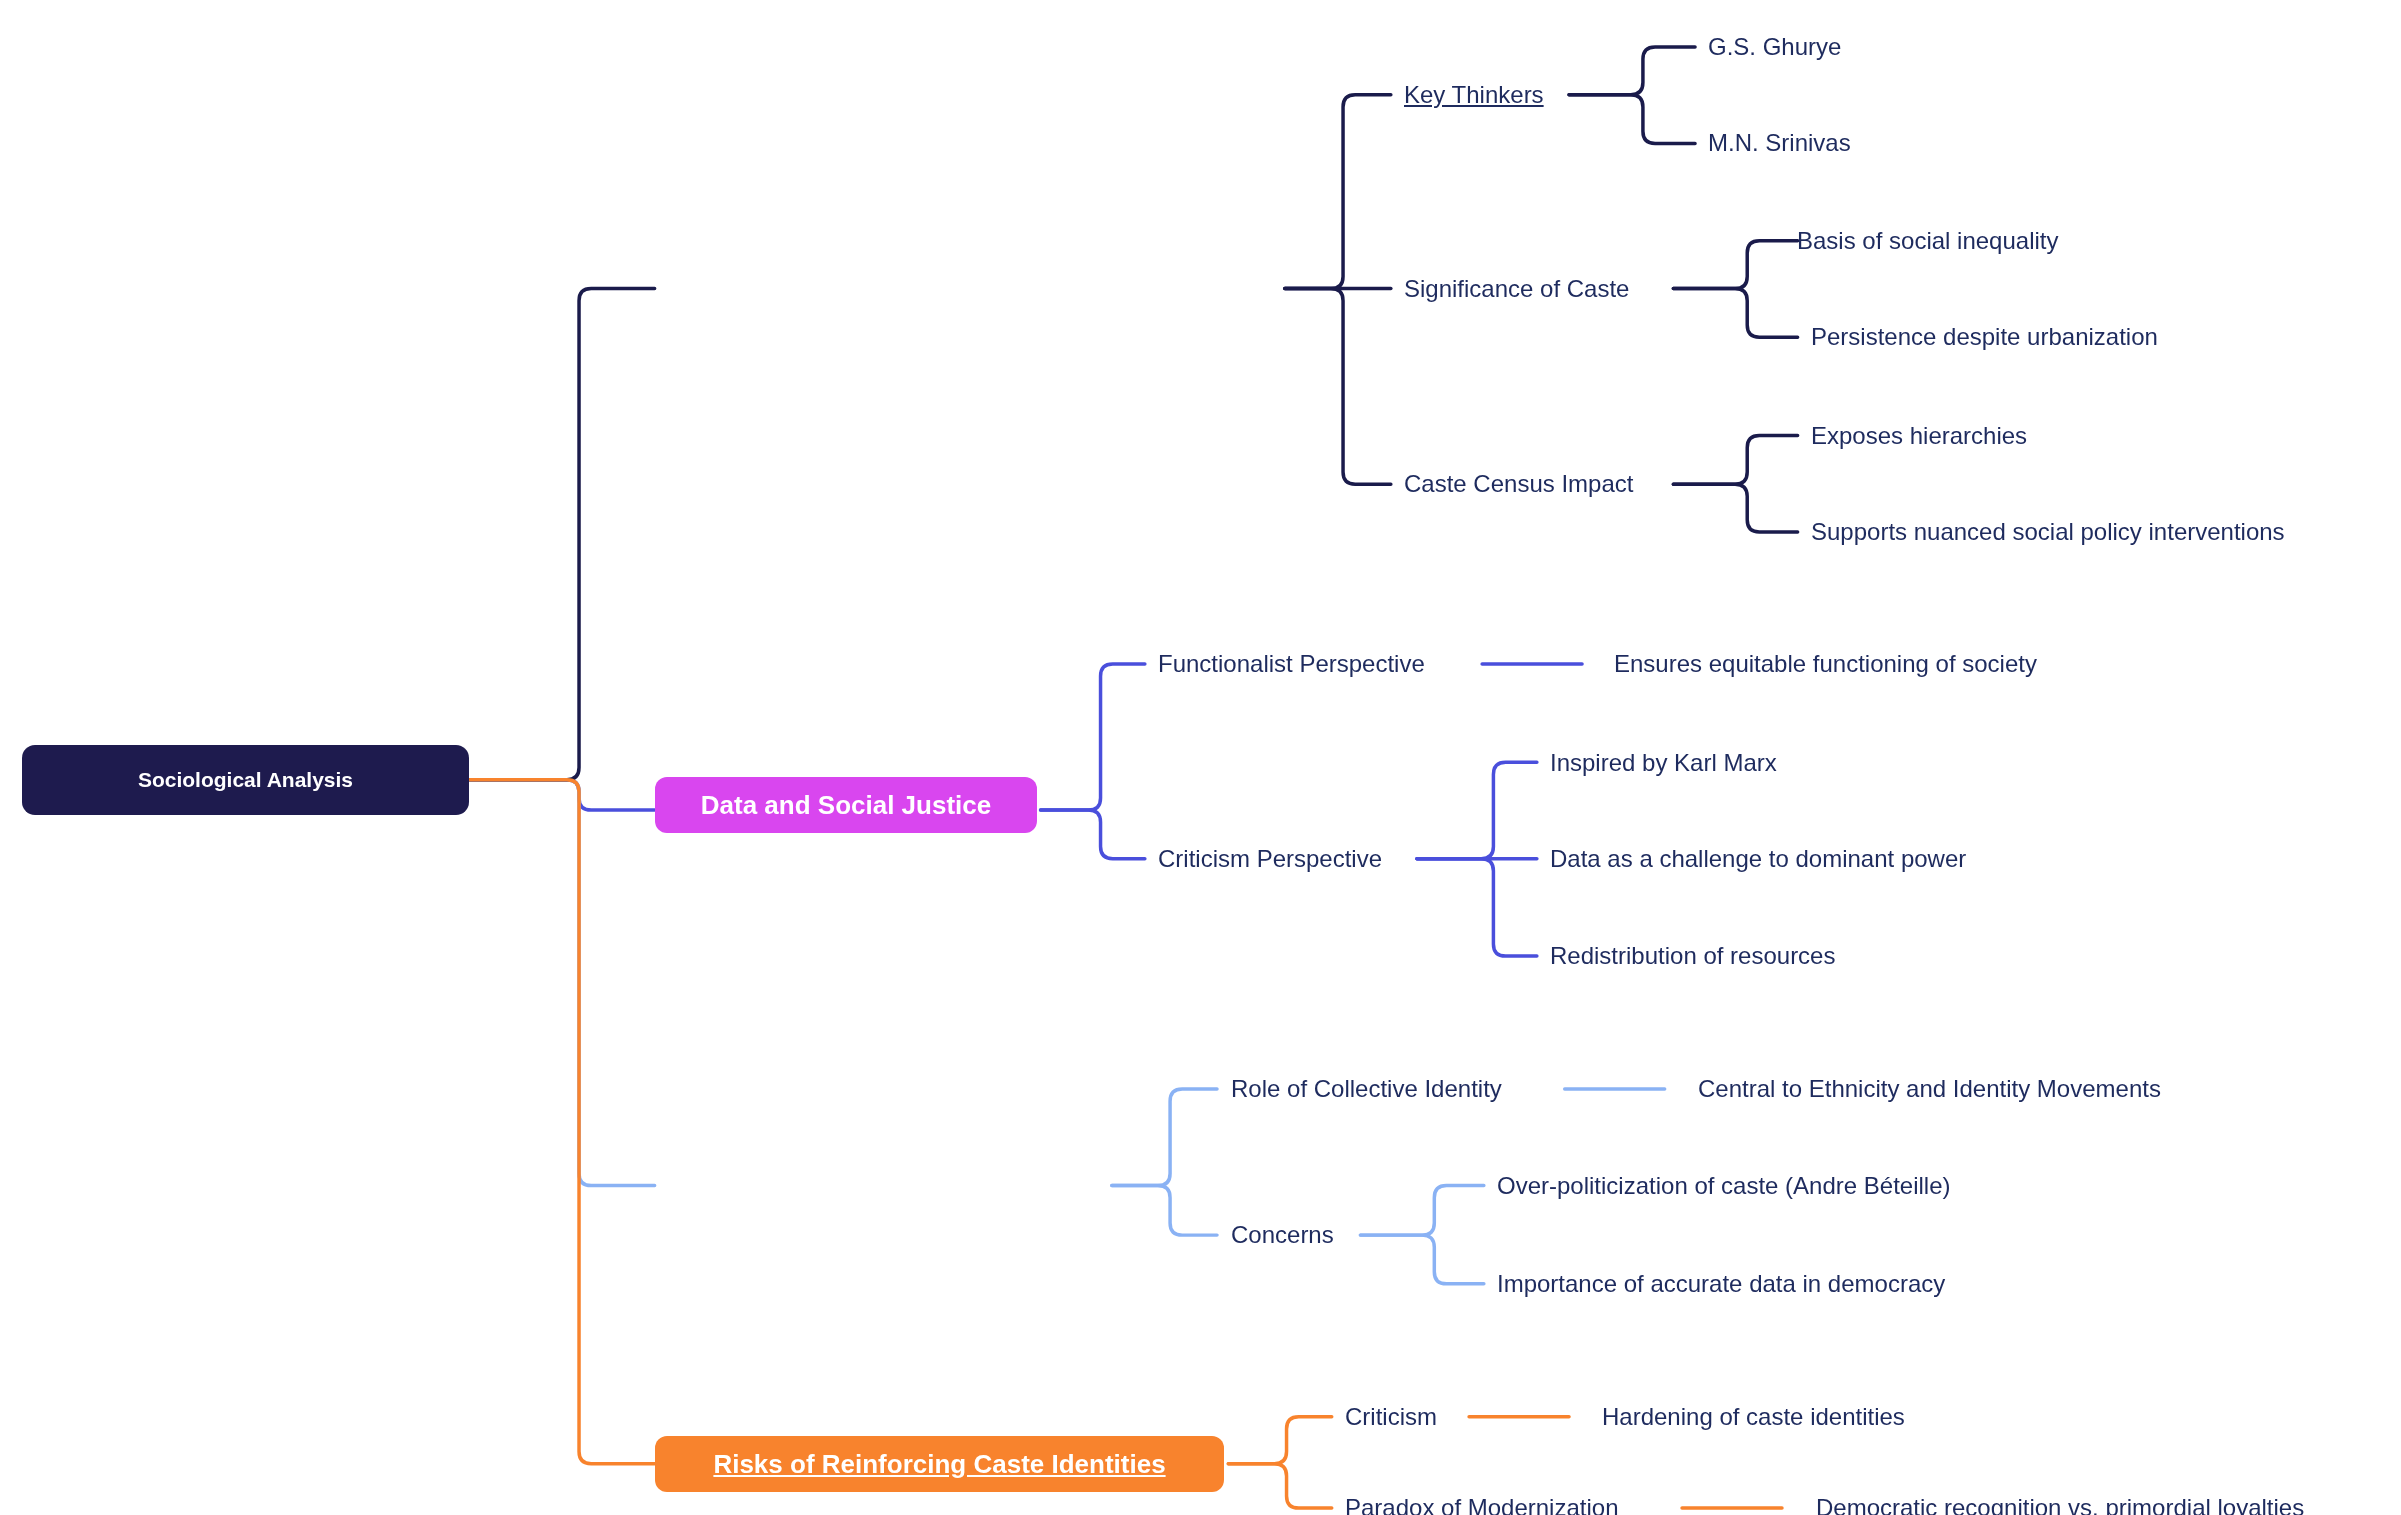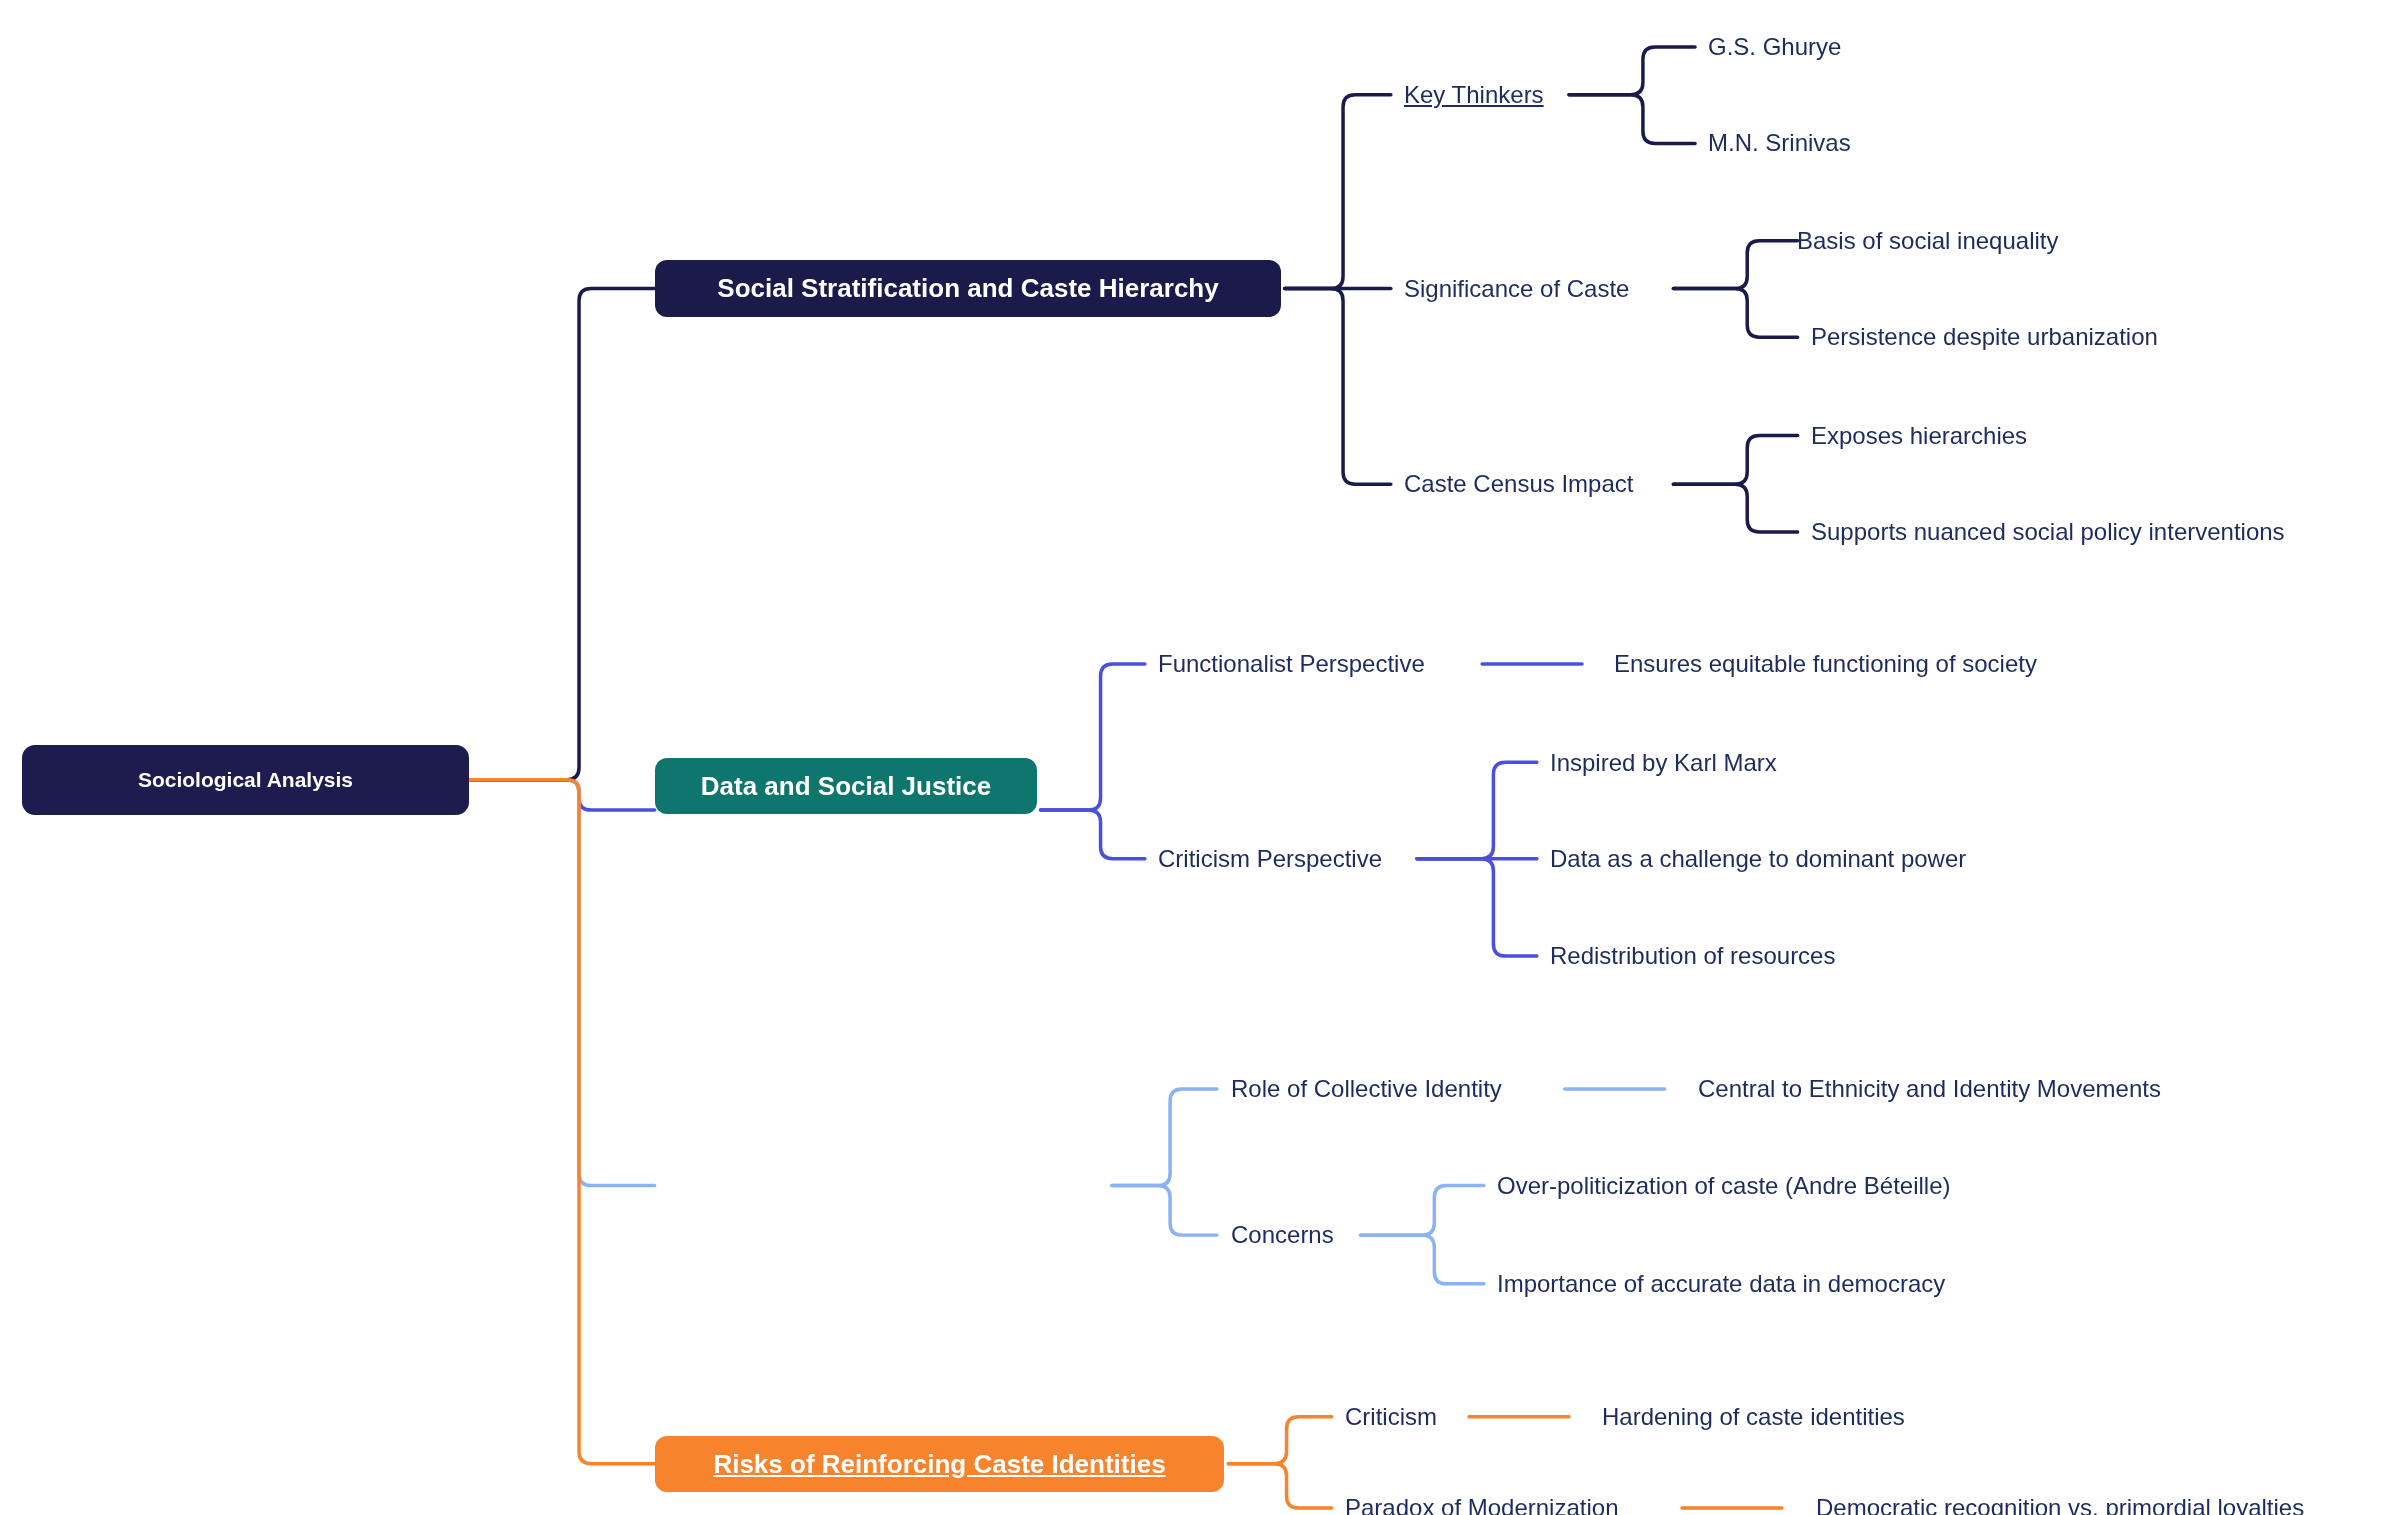--- a/index.html
+++ b/index.html
@@ -69,22 +69,21 @@
     <path d="M 1565 1421 H 1636 Q 1650 1421 1650 1435 V 1463 Q 1650 1477 1664 1477 H 1707" stroke="#8ab2f4"></path>
 
     <path d="M 1413 1684 H 1466 Q 1480 1684 1480 1670 V 1644 Q 1480 1630 1494 1630 H 1532" stroke="#f8832d"></path>
     <path d="M 1413 1684 H 1466 Q 1480 1684 1480 1698 V 1721 Q 1480 1735 1494 1735 H 1532" stroke="#f8832d"></path>
     <path d="M 1690 1630 H 1805" stroke="#f8832d"></path>
     <path d="M 1935 1735 H 2050" stroke="#f8832d"></path>
   </svg>
 
   <div class="pill root-pill" style="left: 22px; top: 745px; width: 447px; height: 70px; background: rgb(30, 27, 78);">Sociological Analysis</div>
 
-  <div class="pill branch-pill" style="left: 655px; top: 260px; width: 626px; height: 57px; background: rgb(26, 27, 75);">Social Stratification and Caste Hierarchy</div>
-  <div class="pill branch-pill" style="left: 655px; top: 758px; width: 382px; height: 56px; background: #0f766e;">Data and Social Justice</div>
+  <div class="pill branch-pill" style="left: 655px; top: 777px; width: 382px; height: 56px; background: #d946ef;">Data and Social Justice</div>
   <div class="pill branch-pill" style="left: 655px; top: 1436px; width: 569px; height: 56px; background: rgb(248, 131, 45); text-decoration: underline;">Risks of Reinforcing Caste Identities</div>
 
   <div class="node-text" style="left:1404px; top:95px;text-decoration:underline;">Key Thinkers</div>
   <div class="node-text" style="left:1708px; top:47px;">G.S. Ghurye</div>
   <div class="node-text" style="left:1708px; top:143px;">M.N. Srinivas</div>
 
   <div class="node-text" style="left:1404px; top:289px;">Significance of Caste</div>
   <div class="node-text" style="left:1797px; top:241px;">Basis of social inequality</div>
   <div class="node-text" style="left:1811px; top:337px;">Persistence despite urbanization</div>
 

